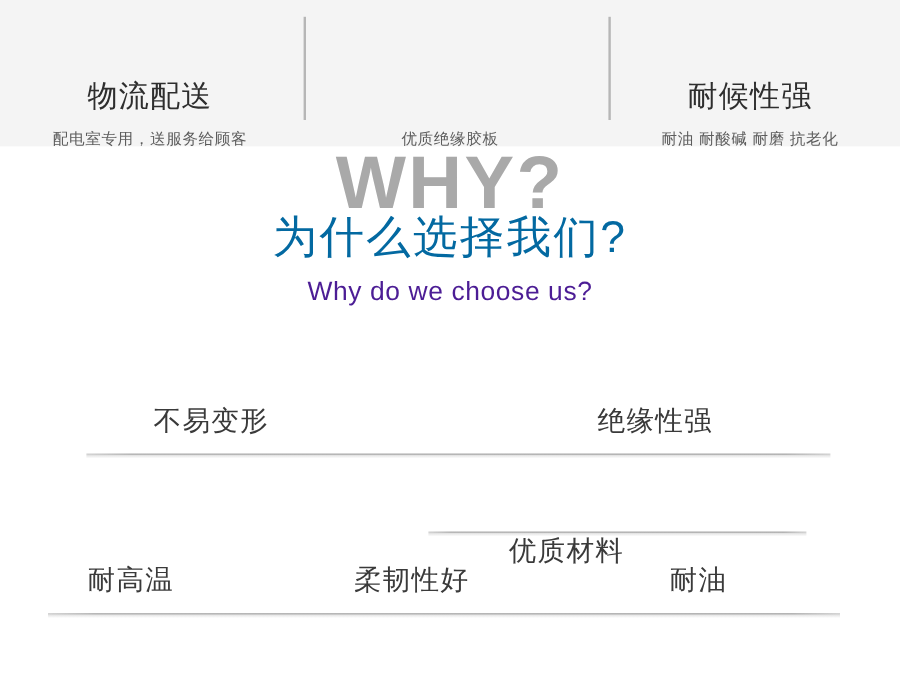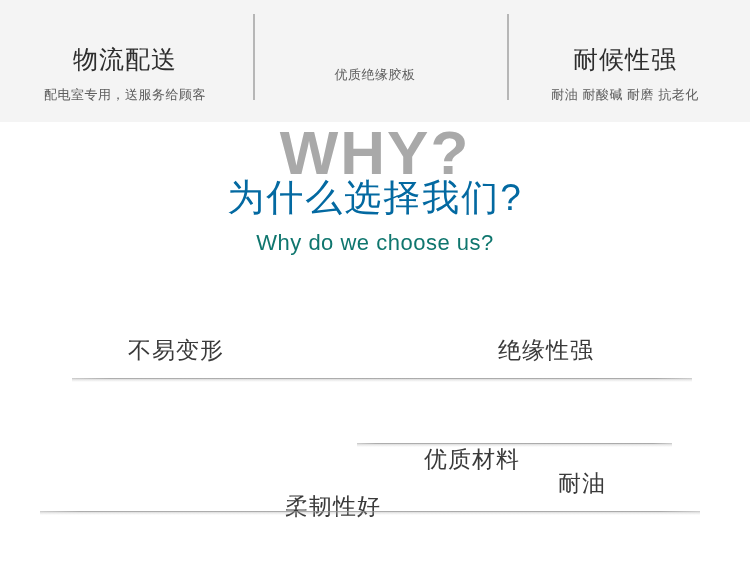--- a/index.html
+++ b/index.html
@@ -17,21 +17,21 @@
   }
 
   
   .top-banner {
     position: relative;
     width: 750px;
     height: 122px;
     background: #f4f4f4;
     display: flex;
     flex-direction: row;
-    align-items: center;
+    align-items: flex-end;
   }
   .banner-cell {
     flex: 1 1 0;
     position: relative;
     text-align: center;
     padding-top: 26px;
     box-sizing: border-box;
   }
   .banner-divider {
     position: absolute;
@@ -90,21 +90,21 @@
     color: #0369a1;
     letter-spacing: 2px;
   }
   .why-en {
     position: absolute;
     top: 110px;
     left: 0;
     width: 750px;
     font-size: 22px;
     line-height: 1;
-    color: #0f766e;
+    color: #4c1d95;
     letter-spacing: 0.5px;
   }
 
   
   .features {
     position: relative;
     width: 750px;
     height: 210px;
   }
   .feature-row {
@@ -187,18 +187,19 @@
     <div class="feature-item" style="left:128px;">不易变形</div>
     <div class="rule rule1"></div>
   </div>
 
   <div class="feature-row r2">
     <div class="feature-item" style="left:424px;margin-top:44px;">优质材料</div>
     <div class="rule rule2"></div>
   </div>
 
   <div class="feature-row r3">
-    <div class="feature-item" style="left:285px;margin-top:23px;">柔韧性好</div>
+    <div class="feature-item" style="left:73px;">耐高温</div>
+    <div class="feature-item" style="left:295px;">柔韧性好</div>
     <div class="feature-item" style="left:558px;">耐油</div>
     <div class="rule rule3"></div>
   </div>
 
 </div>
 
 </body></html>

